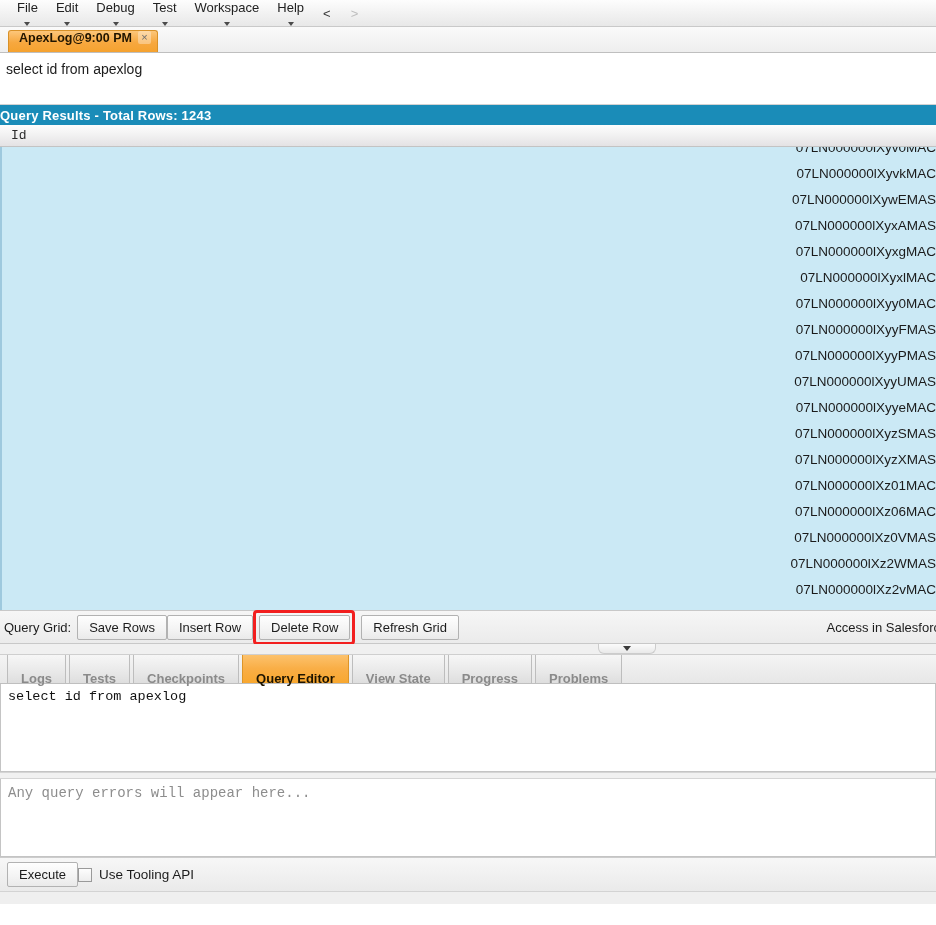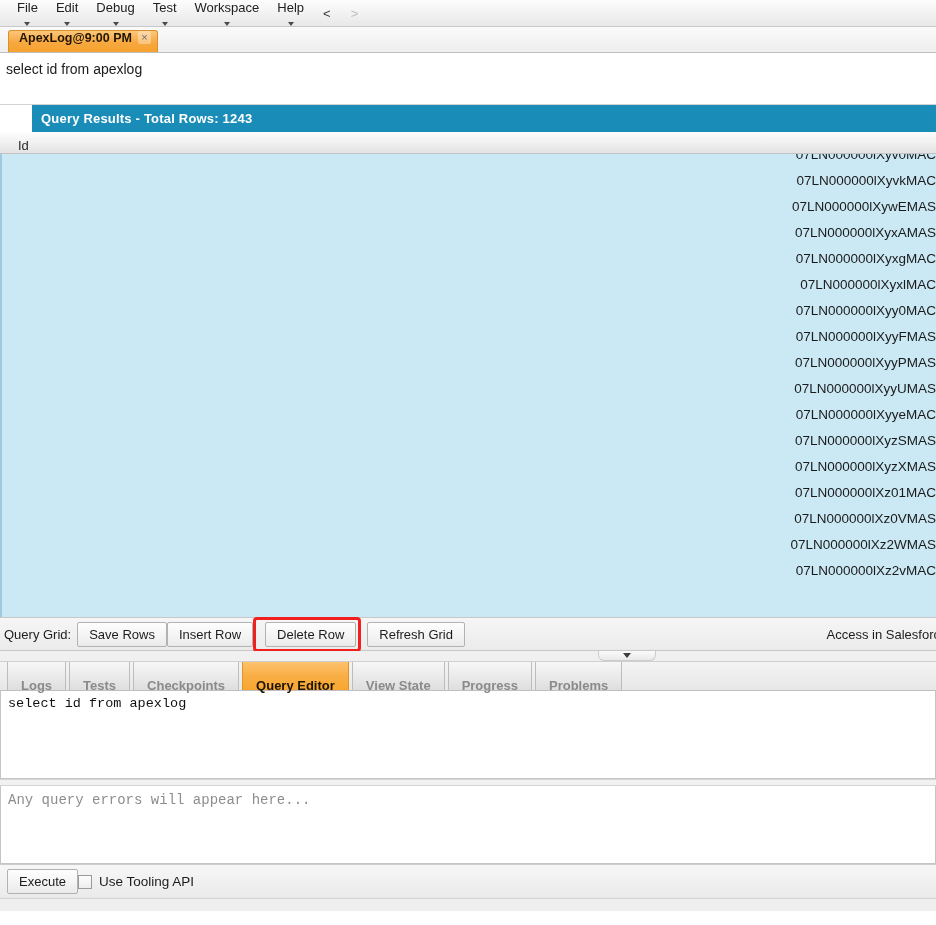--- a/index.html
+++ b/index.html
@@ -97,44 +97,43 @@
     border-bottom: 1px solid #d2d2d2;
     box-sizing: border-box;
     padding: 8px 6px 0 6px;
     font-size: 14px;
     color: #1c1c1c;
     overflow: hidden;
   }
 
   
   .results-header {
-    height: 27px;
+    height: 20px;
     background: #1a8cb8;
     color: #ffffff;
     font-weight: bold;
     font-size: 13px;
     display: flex;
     align-items: center;
-    padding-left: 9px;
     box-sizing: border-box;
     letter-spacing: .2px;
-    margin-left: 32px;
   }
 
   
   .grid-colheader {
     height: 22px;
     background: linear-gradient(to bottom,#fdfdfd 0%, #f2f2f2 45%, #e4e2e4 100%);
     border-bottom: 1px solid #c3c3c3;
     display: flex;
-    align-items: flex-end;
+    align-items: center;
     box-sizing: border-box;
     font-size: 13px;
     color: #2a2a2a;
-    padding-left: 18px;
+    padding-left: 11px;
+    font-family: Liberation Mono, monospace;
   }
 
   
   .grid-body {
     height: 463px;
     background: #cbe9f5;
     border-left: 2px solid #9ec9de;
     overflow: hidden;
     box-sizing: border-box;
     position: relative;
@@ -178,21 +177,21 @@
     font-size: 13px;
     color: #1c1c1c;
     padding: 4px 11px;
     margin-right: 0;
     cursor: pointer;
     white-space: nowrap;
   }
   .btn-wrap-highlight {
     border: 3px solid #f21f1f;
     border-radius: 4px;
-    padding: 2px 2px 2px 9px;
+    padding: 2px 2px 2px 3px;
     margin-right: 6px;
     display: inline-flex;
     align-items: flex-start;
     box-sizing: border-box;
   }
   .btn-wrap-highlight .btn { margin-right: 0; }
   .access-link {
     position: absolute;
     right: -4px;
     font-size: 13px;
@@ -385,20 +384,21 @@
       <div class="grid-row">07LN000000lXyxgMAC</div>
       <div class="grid-row">07LN000000lXyxlMAC</div>
       <div class="grid-row">07LN000000lXyy0MAC</div>
       <div class="grid-row">07LN000000lXyyFMAS</div>
       <div class="grid-row">07LN000000lXyyPMAS</div>
       <div class="grid-row">07LN000000lXyyUMAS</div>
       <div class="grid-row">07LN000000lXyyeMAC</div>
       <div class="grid-row">07LN000000lXyzSMAS</div>
       <div class="grid-row">07LN000000lXyzXMAS</div>
       <div class="grid-row">07LN000000lXz01MAC</div>
+      <div class="grid-row">07LN000000lXz06MAC</div>
       <div class="grid-row">07LN000000lXz0VMAS</div>
       <div class="grid-row">07LN000000lXz2WMAS</div>
       <div class="grid-row">07LN000000lXz2vMAC</div>
     </div>
 </div>
 
 <div class="gridbar">
   <span class="gridbar-label">Query Grid:</span>
   <button class="btn">Save Rows</button>
   <button class="btn">Insert Row</button>

